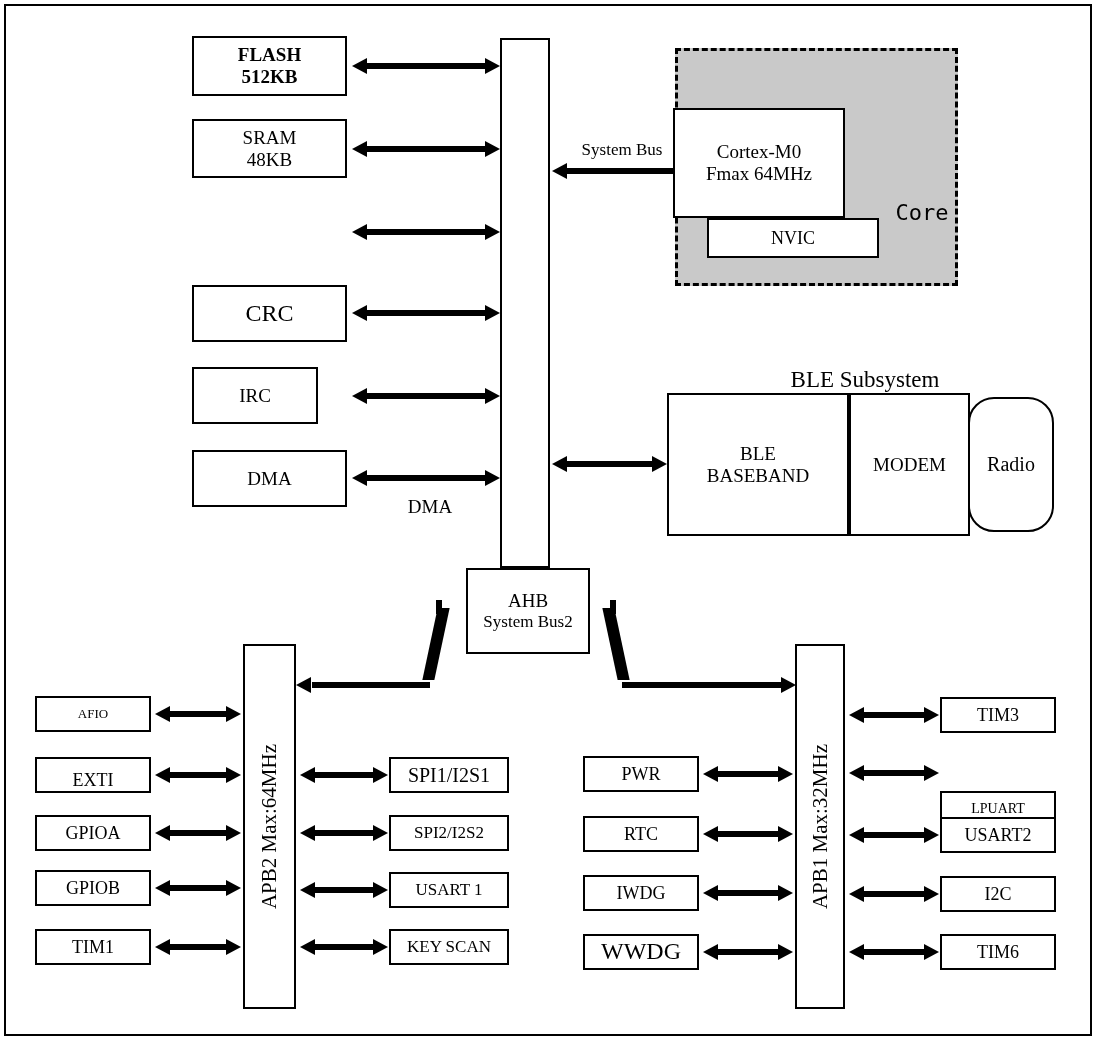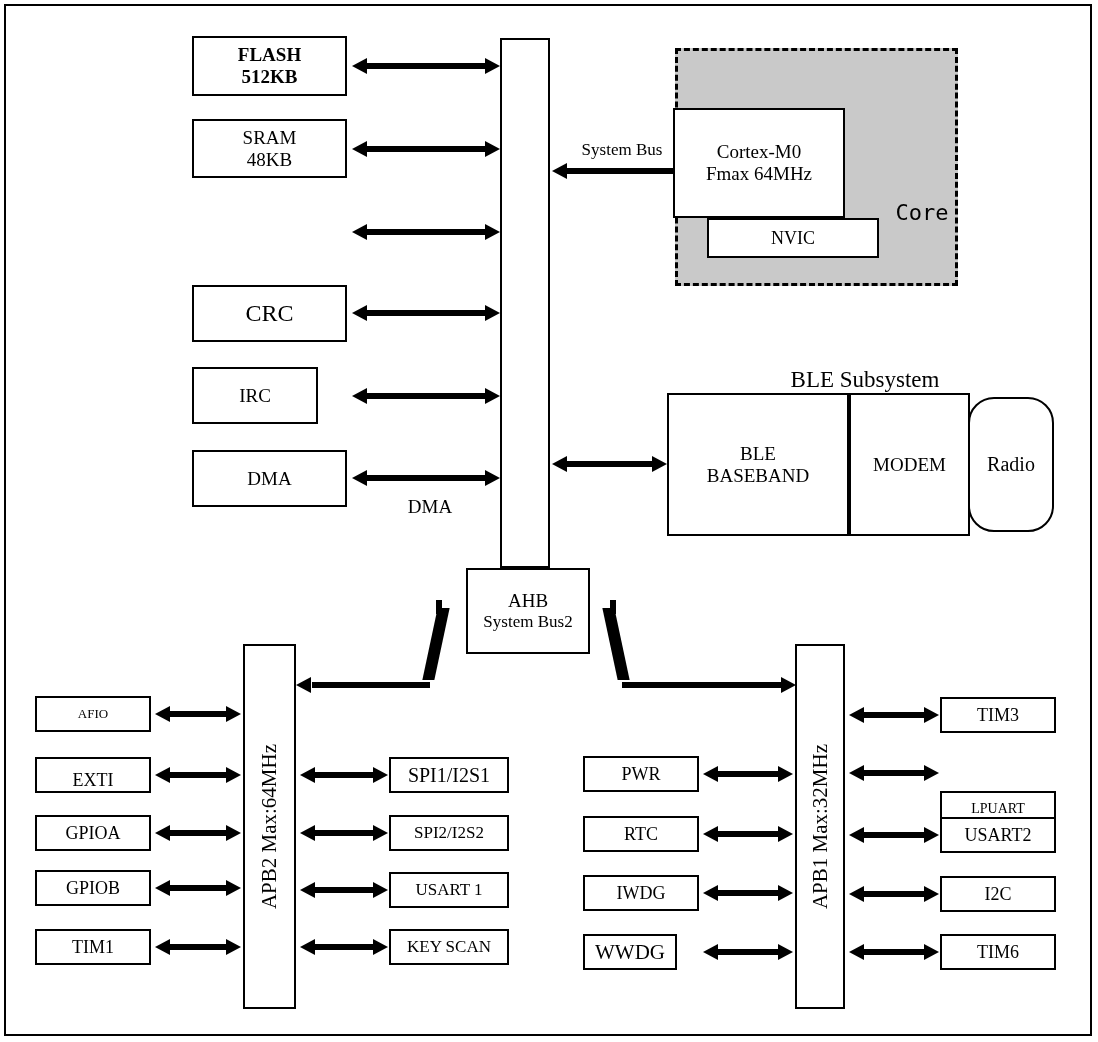--- a/index.html
+++ b/index.html
@@ -234,21 +234,21 @@
 
   <div class="box" style="left:583px;top:756px;width:116px;height:36px;font-size:18px;">
     <div>PWR</div>
   </div>
   <div class="box" style="left:583px;top:816px;width:116px;height:36px;font-size:18px;">
     <div>RTC</div>
   </div>
   <div class="box" style="left:583px;top:875px;width:116px;height:36px;font-size:18px;">
     <div>IWDG</div>
   </div>
-  <div class="box" style="left:583px;top:934px;width:94px;height:36px;font-size:21px;">
+  <div class="box" style="left:583px;top:934px;width:116px;height:36px;font-size:24px;">
     <div>WWDG</div>
   </div>
 
   <div class="arrow" style="left:703px;top:766px;width:90px;height:16px;">
     <div class="shaft" style="left:15px;top:5px;width:60px;height:6px;"></div>
     <div class="ah ah-l" style="left:0px;top:0px;"></div>
       <div class="ah ah-r" style="right:0px;top:0px;"></div>
   </div>
   <div class="arrow" style="left:703px;top:826px;width:90px;height:16px;">
     <div class="shaft" style="left:15px;top:5px;width:60px;height:6px;"></div>

